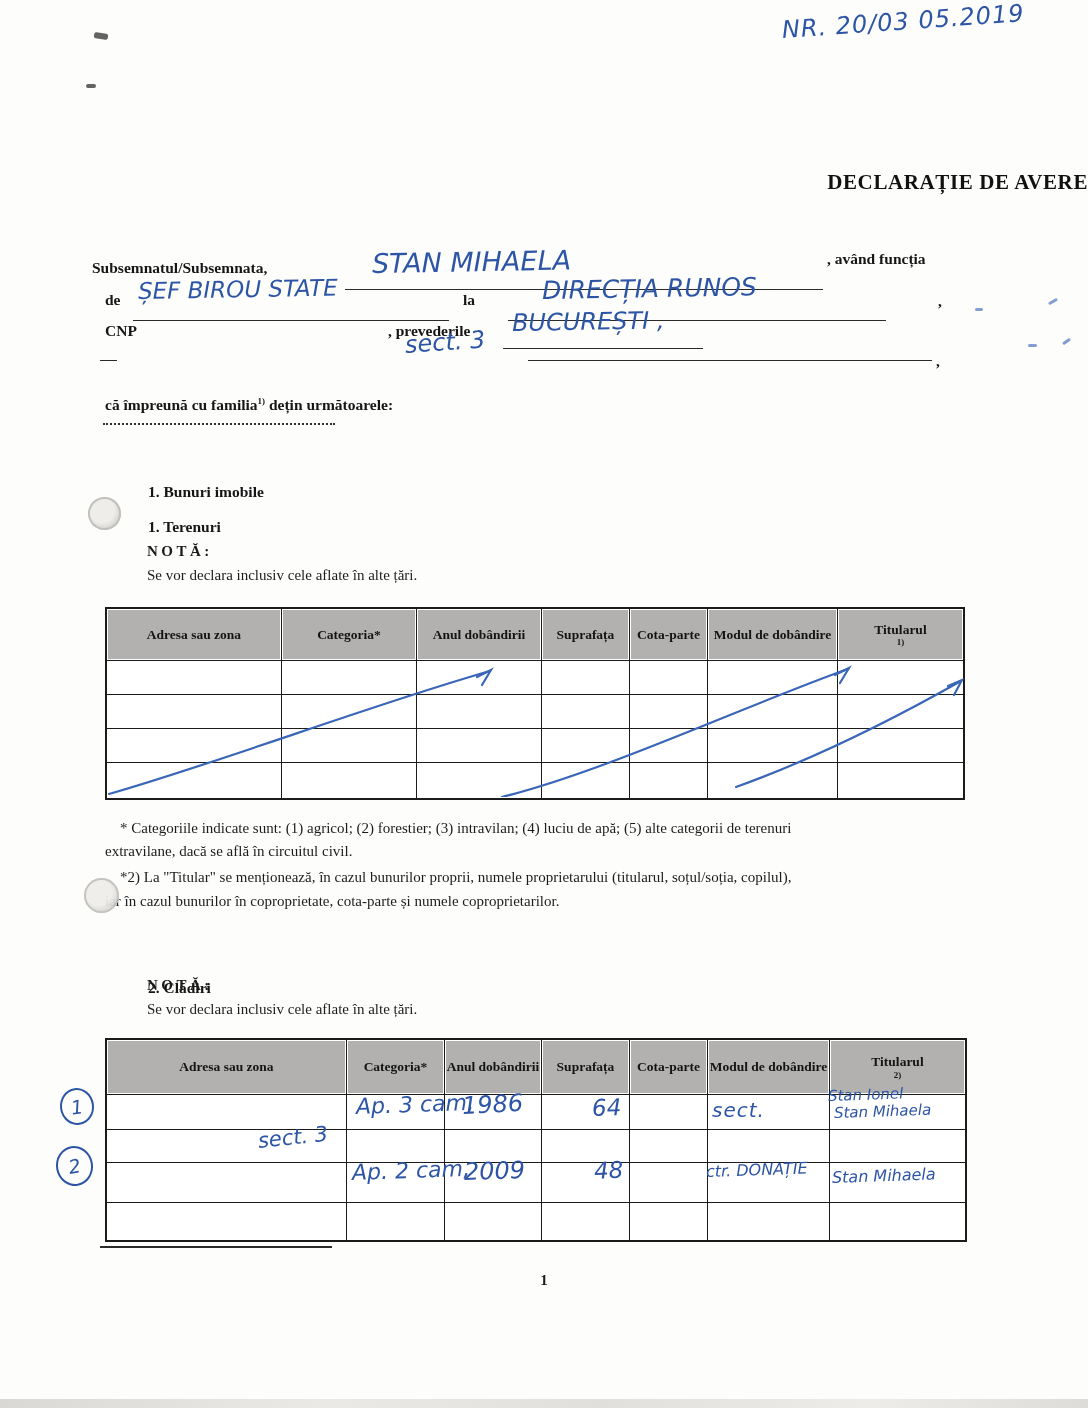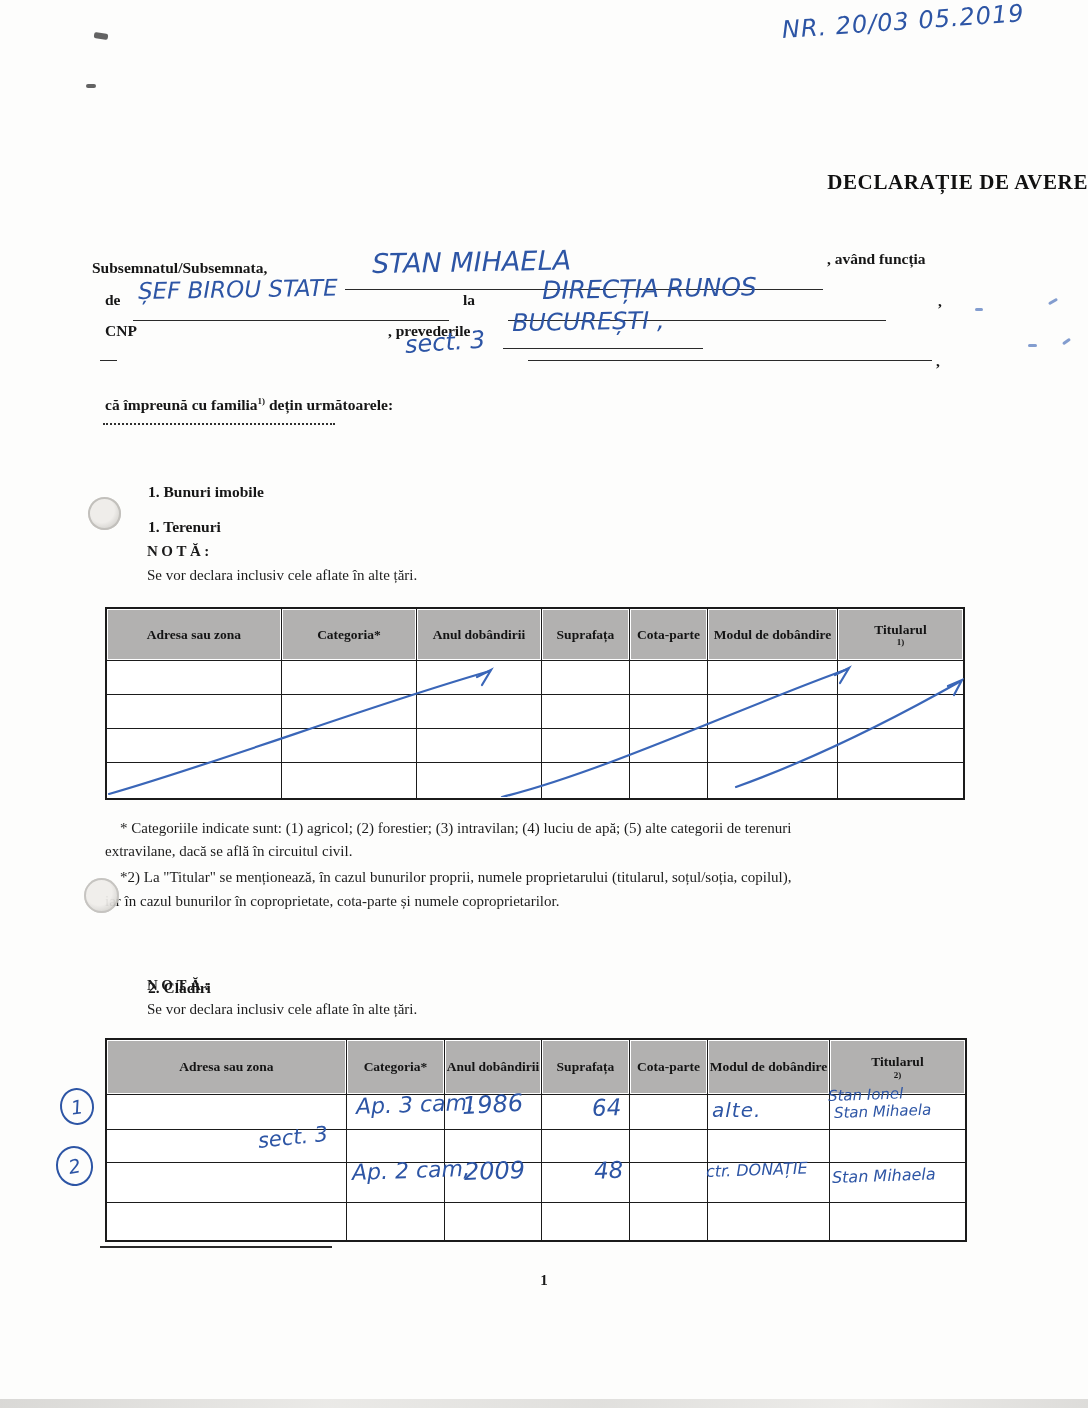--- a/index.html
+++ b/index.html
@@ -227,21 +227,21 @@
       <div class="cell"></div>
       <div class="cell"></div>
       <div class="cell"></div>
       <div class="cell"></div>
       <div class="cell"></div>
   </div>
 
   <div class="hw" style="left:356px;top:1096px;font-size:22px;transform:rotate(-2deg);">Ap. 3 cam,</div>
   <div class="hw" style="left:462px;top:1094px;font-size:24px;transform:rotate(-3deg);">1986</div>
   <div class="hw" style="left:592px;top:1097px;font-size:23px;transform:rotate(-2deg);">64</div>
-  <div class="hw" style="left:712px;top:1100px;font-size:20px;letter-spacing:1px;">alte.</div>
+  <div class="hw" style="left:712px;top:1100px;font-size:20px;letter-spacing:1px;">sect.</div>
   <div class="hw" style="left:828px;top:1089px;font-size:15px;transform:rotate(-2deg);">Stan Ionel</div>
   <div class="hw" style="left:834px;top:1106px;font-size:15px;transform:rotate(-2deg);">Stan Mihaela</div>
   <div class="hw" style="left:258px;top:1131px;font-size:21px;transform:rotate(-6deg);">sect. 3</div>
   <div class="hw" style="left:352px;top:1162px;font-size:22px;transform:rotate(-2deg);">Ap. 2 cam,</div>
   <div class="hw" style="left:464px;top:1160px;font-size:24px;transform:rotate(-2deg);">2009</div>
   <div class="hw" style="left:594px;top:1160px;font-size:23px;transform:rotate(-3deg);">48</div>
   <div class="hw" style="left:706px;top:1164px;font-size:16px;transform:rotate(-2deg);">ctr. DONAȚIE</div>
   <div class="hw" style="left:832px;top:1170px;font-size:16px;transform:rotate(-2deg);">Stan Mihaela</div>
 
   <div class="circled" style="left:60px;top:1088px;width:30px;height:33px;transform:rotate(-8deg);">1</div>

